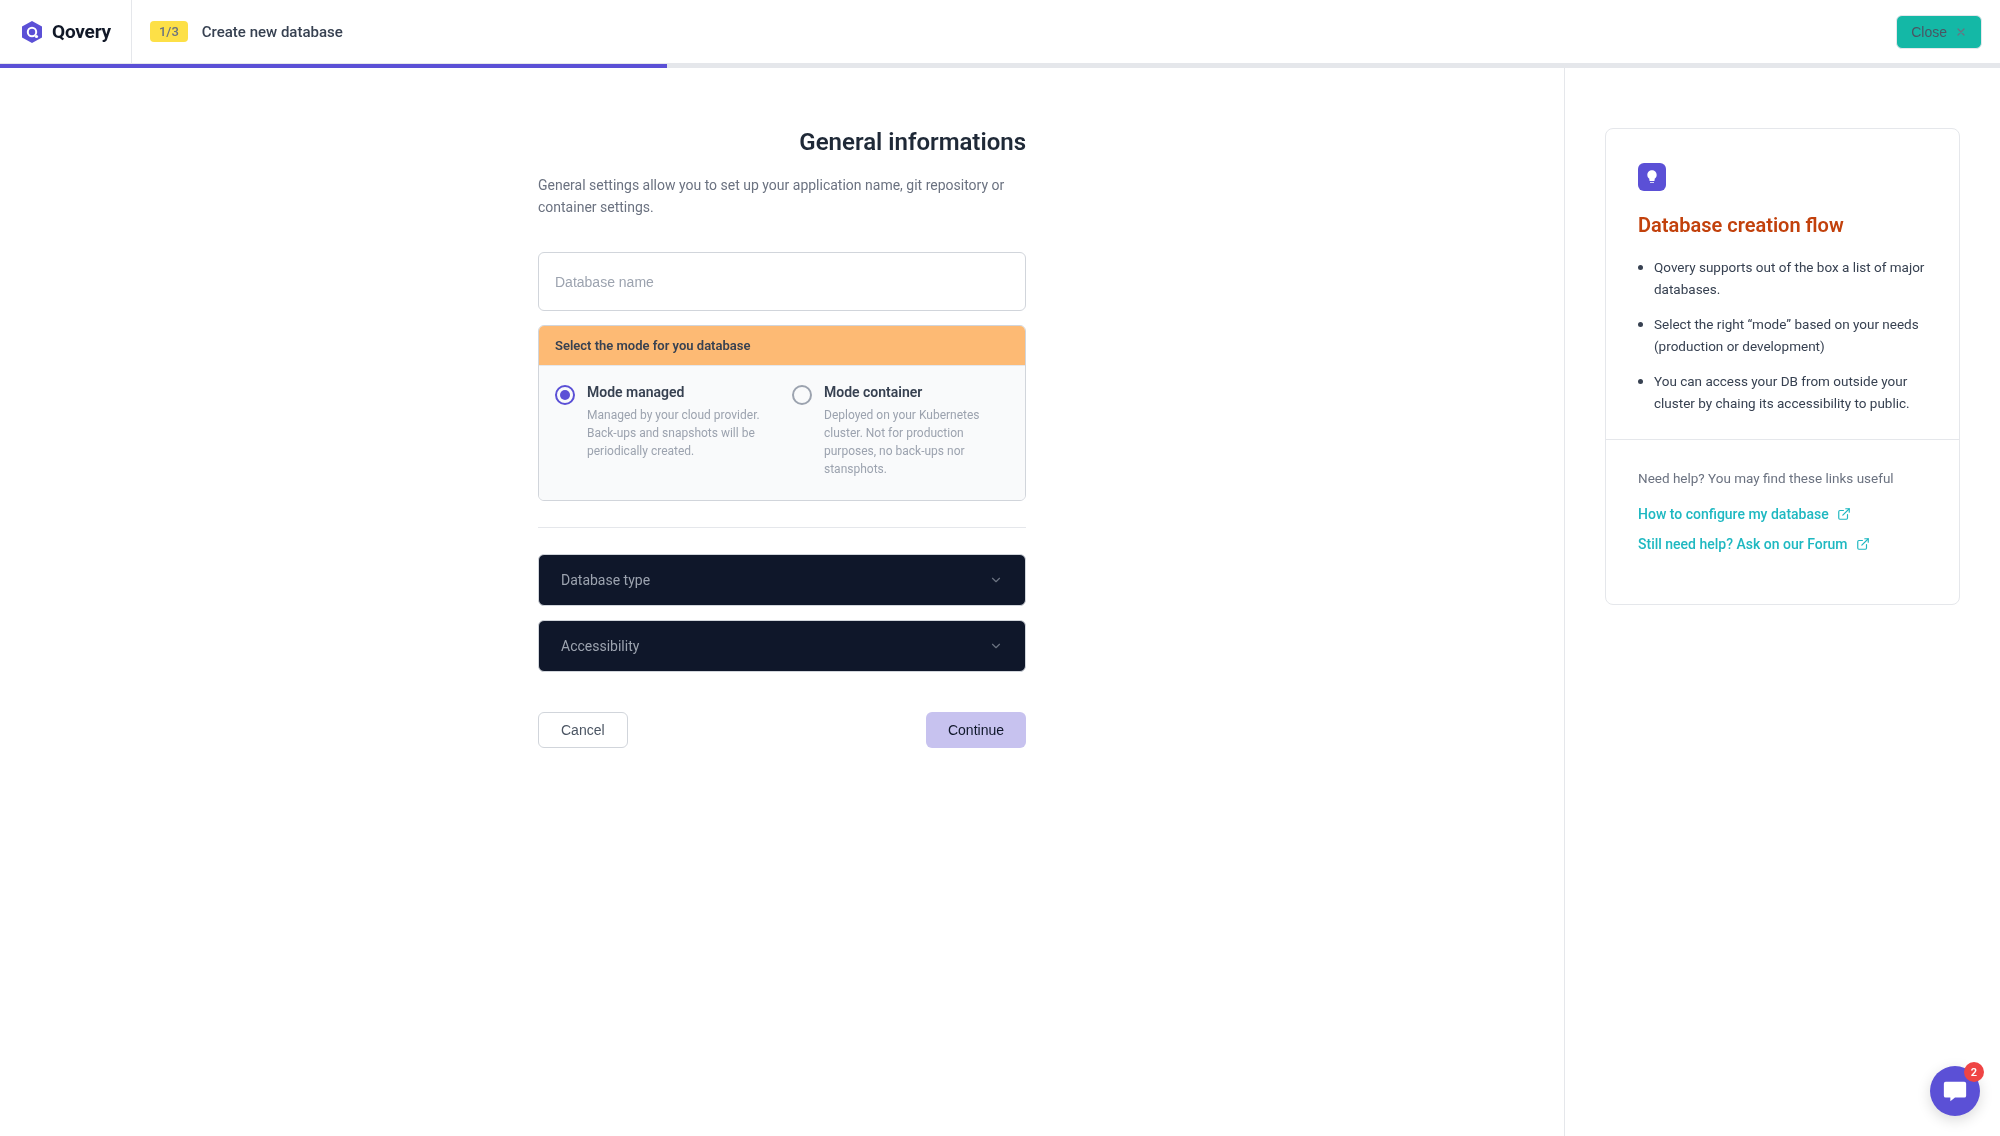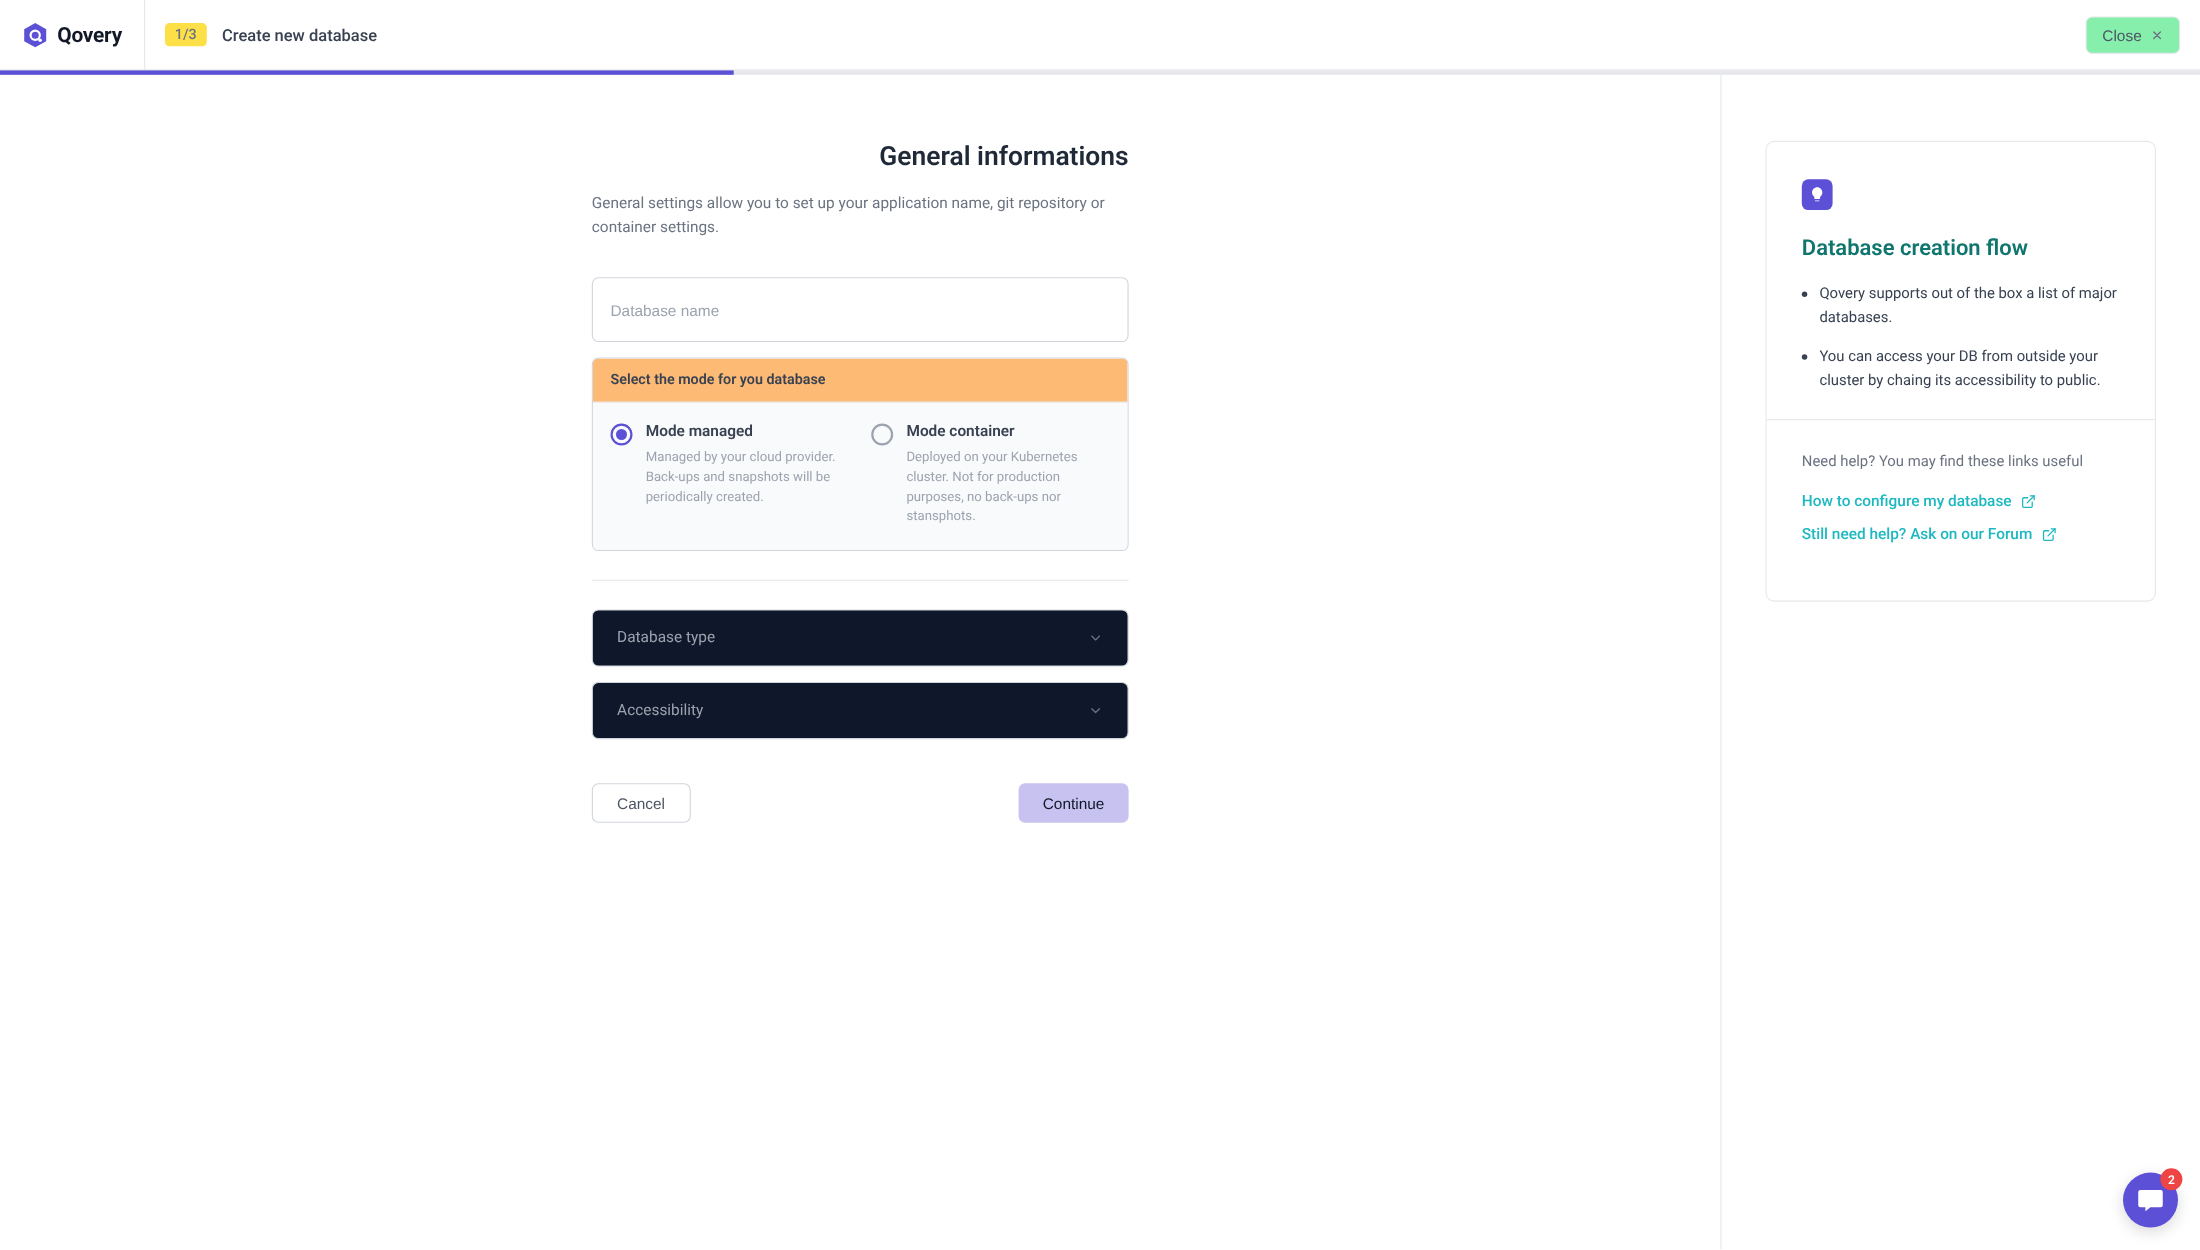--- a/index.html
+++ b/index.html
@@ -36,21 +36,21 @@
     border-radius: 4px;
   }
   .step-title {
     margin-left: 14px;
     font-size: 15px;
     font-weight: 500;
     color: #374151;
   }
   .close-btn {
     display:flex; align-items:center; gap:8px;
-    background: #86efac;
+    background: #14b8a6;
     border: 1px solid #E5E7EB;
     color: #4B5563;
     font-weight: 500;
     font-size: 14px;
     padding: 8px 14px;
     border-radius: 6px;
     cursor: pointer;
   }
   .close-btn svg { width:12px; height:12px; stroke:#6B7280; }
   .progress-track { height: 4px; background:#E5E7EB; width:100%; }
@@ -126,21 +126,21 @@
   .btn-cancel { background:#fff; border:1px solid #D1D5DB; color:#4B5563; }
   .btn-continue { background:#C7C2EF; border:none; color:#0f172a; }
   .side-col { width:435px; padding: 60px 40px 60px 40px; }
   .info-card { border:1px solid #E5E7EB; border-radius:8px; padding:34px 32px 38px 32px; }
   .bulb-badge {
     width:28px; height:28px; border-radius:6px;
     background:#5B50D6; display:flex; align-items:center; justify-content:center;
     margin-bottom:22px;
   }
   .bulb-badge svg { width:16px; height:16px; fill:#fff; }
-  .info-title { font-size:20px; font-weight:600; color:#0f766e; margin-bottom:20px; }
+  .info-title { font-size:20px; font-weight:600; color:#c2410c; margin-bottom:20px; }
   .info-list { list-style:none; padding-left:0; }
   .info-list li {
     position:relative; padding-left:16px;
     font-size:13.5px; color:#374151; line-height:1.6;
     margin-bottom:14px;
   }
   .info-list li::before {
     content:""; position:absolute; left:0; top:8px;
     width:5px; height:5px; background:#374151; border-radius:50%;
   }
@@ -251,20 +251,21 @@
   <aside class="side-col">
     <div class="info-card">
       <div class="bulb-badge">
         <svg viewBox="0 0 24 24">
             <path d="M9 21h6v-1H9v1zm3-19C8.14 2 5 5.14 5 9c0 2.38 1.19 4.47 3 5.74V17c0 .55.45 1 1 1h6c.55 0 1-.45 1-1v-2.26c1.81-1.27 3-3.36 3-5.74 0-3.86-3.14-7-7-7z"></path>
           </svg>
       </div>
       <h2 class="info-title">Database creation flow</h2>
       <ul class="info-list" id="info-list">
           <li>Qovery supports out of the box a list of major databases.</li>
+          <li>Select the right “mode” based on your needs (production or development)</li>
           <li>You can access your DB from outside your cluster by chaing its accessibility to public.</li>
         </ul>
       <div class="info-sep"></div>
       <p class="help-intro">Need help? You may find these links useful</p>
       <div id="help-links">
           <a class="help-link">
             <span>How to configure my database</span>
             <svg viewBox="0 0 24 24" fill="none" stroke-width="2" stroke-linecap="round" stroke-linejoin="round">
               <path d="M18 13v6a2 2 0 0 1-2 2H5a2 2 0 0 1-2-2V8a2 2 0 0 1 2-2h6"></path>
               <polyline points="15 3 21 3 21 9"></polyline>

